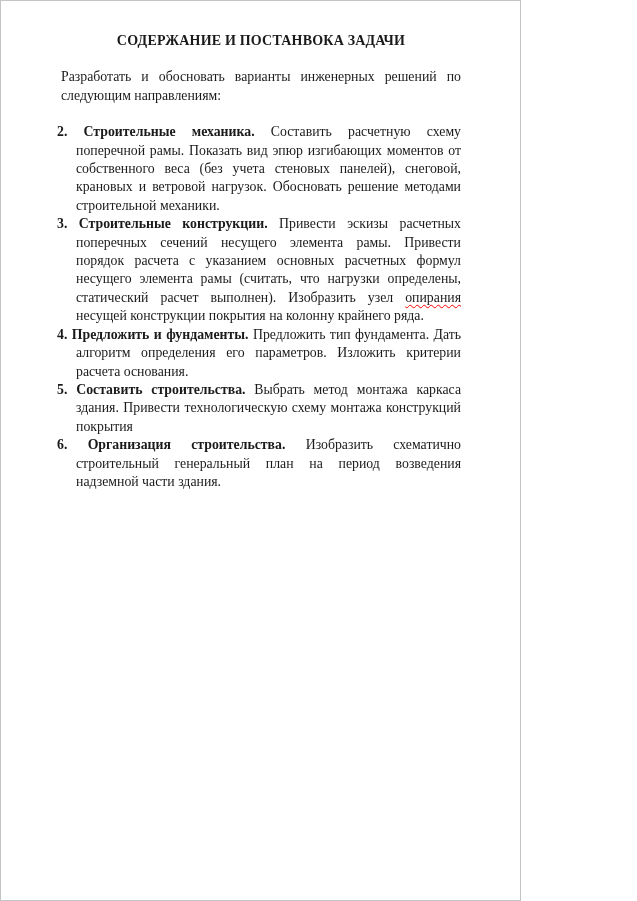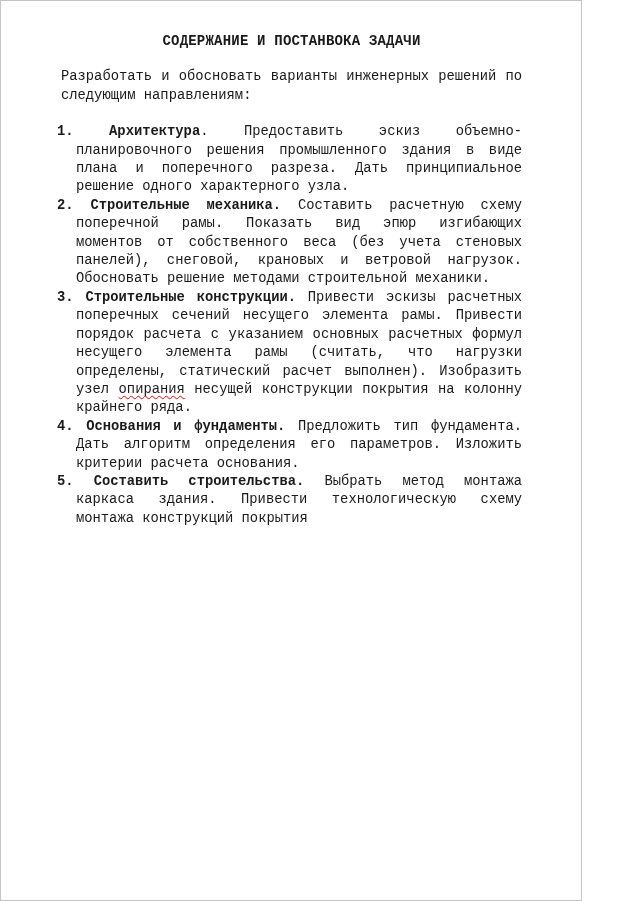--- a/index.html
+++ b/index.html
@@ -9,25 +9,25 @@
     --page-bg: #ffffff;
   }
   * { box-sizing: border-box; }
   html, body {
     margin: 0;
     padding: 0;
     background: #ffffff;
   }
   .page {
     position: relative;
-    width: 582px;
+    width: 521px;
     height: 901px;
     background: var(--page-bg);
     border: 1px solid var(--border-color);
-    font-family: Liberation Mono, monospace;
+    font-family: Liberation Serif, serif;
     font-size: 13.8px;
     line-height: 18.4px;
     color: var(--text-color);
     overflow: hidden;
   }
   .doc-title {
     margin: 31px 59px 0 60px;
     text-align: center;
     font-weight: bold;
     font-size: 14px;
@@ -66,19 +66,19 @@
 </style>
 </head>
 <body>
 
 <div class="page">
   <div class="doc-title">СОДЕРЖАНИЕ И ПОСТАНВОКА ЗАДАЧИ</div>
 
   <p class="doc-intro">Разработать и обосновать варианты инженерных решений по следующим направлениям:</p>
 
   <div class="doc-list">
-      <div class="doc-list-item"><span class="num">1.&nbsp;</span><span class="seg-bold">Архитектура</span><span class="seg-normal">. Предоставить эскиз объемно-планировочного решения промышленного здания в виде плана и поперечного разреза. Дать принципиальное решение одного характерного узла.</span></div>
       <div class="doc-list-item"><span class="num">2.&nbsp;</span><span class="seg-bold">Строительные механика.</span><span class="seg-normal"> Составить расчетную схему поперечной рамы. Показать вид эпюр изгибающих моментов от собственного веса (без учета стеновых панелей), снеговой, крановых и ветровой нагрузок. Обосновать решение методами строительной механики.</span></div>
       <div class="doc-list-item"><span class="num">3.&nbsp;</span><span class="seg-bold">Строительные конструкции.</span><span class="seg-normal"> Привести эскизы расчетных поперечных сечений несущего элемента рамы. Привести порядок расчета с указанием основных расчетных формул несущего элемента рамы (считать, что нагрузки определены, статический расчет выполнен). Изобразить узел </span><span class="seg-misspelled">опирания</span><span class="seg-normal"> несущей конструкции покрытия на колонну крайнего ряда.</span></div>
-      <div class="doc-list-item"><span class="num">4.&nbsp;</span><span class="seg-bold">Основания и фундаменты.</span><span class="seg-normal"> Предложить тип фундамента. Дать алгоритм определения его параметров. Изложить критерии расчета основания.</span></div>
+      <div class="doc-list-item"><span class="num">4.&nbsp;</span><span class="seg-bold">Предложить и фундаменты.</span><span class="seg-normal"> Предложить тип фундамента. Дать алгоритм определения его параметров. Изложить критерии расчета основания.</span></div>
       <div class="doc-list-item"><span class="num">5.&nbsp;</span><span class="seg-bold">Составить строительства.</span><span class="seg-normal"> Выбрать метод монтажа каркаса здания. Привести технологическую схему монтажа конструкций покрытия</span></div>
+      <div class="doc-list-item"><span class="num">6.&nbsp;</span><span class="seg-bold">Организация строительства.</span><span class="seg-normal"> Изобразить схематично строительный генеральный план на период возведения надземной части здания.</span></div>
     </div>
 </div>
 
 </body></html>

